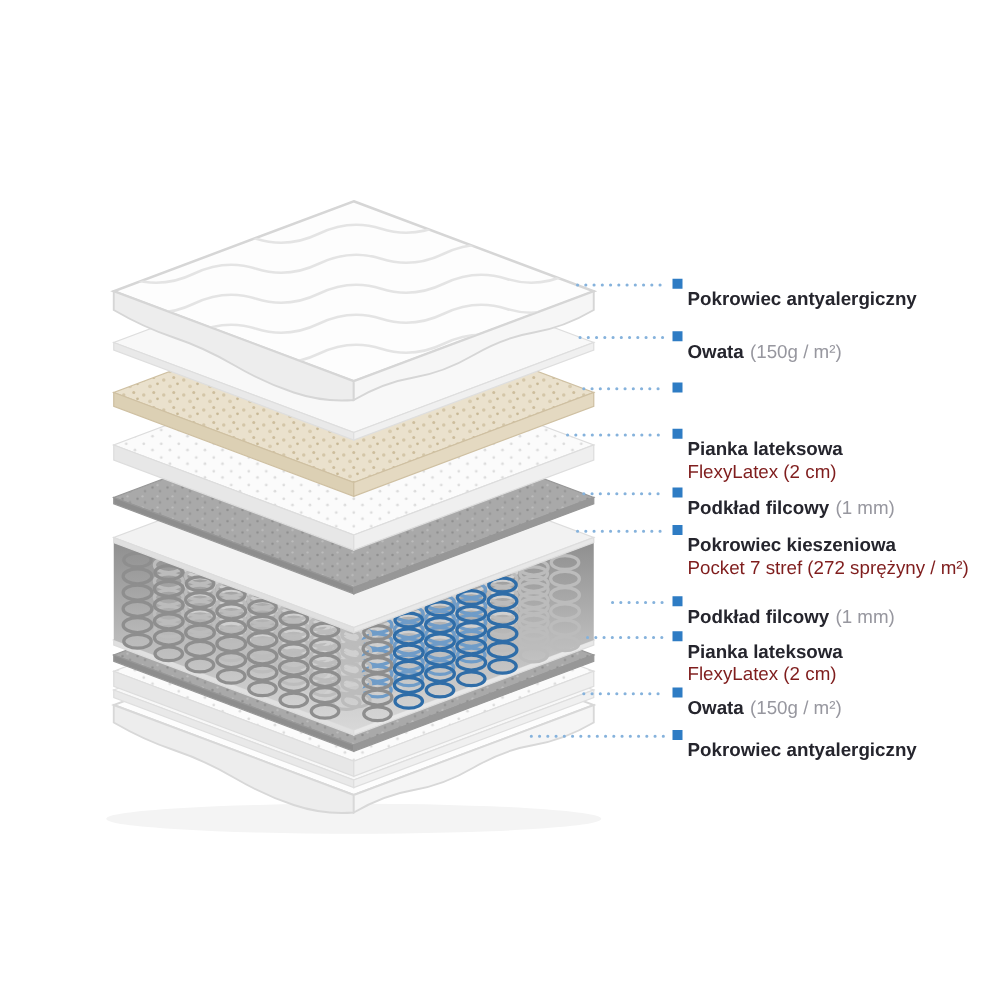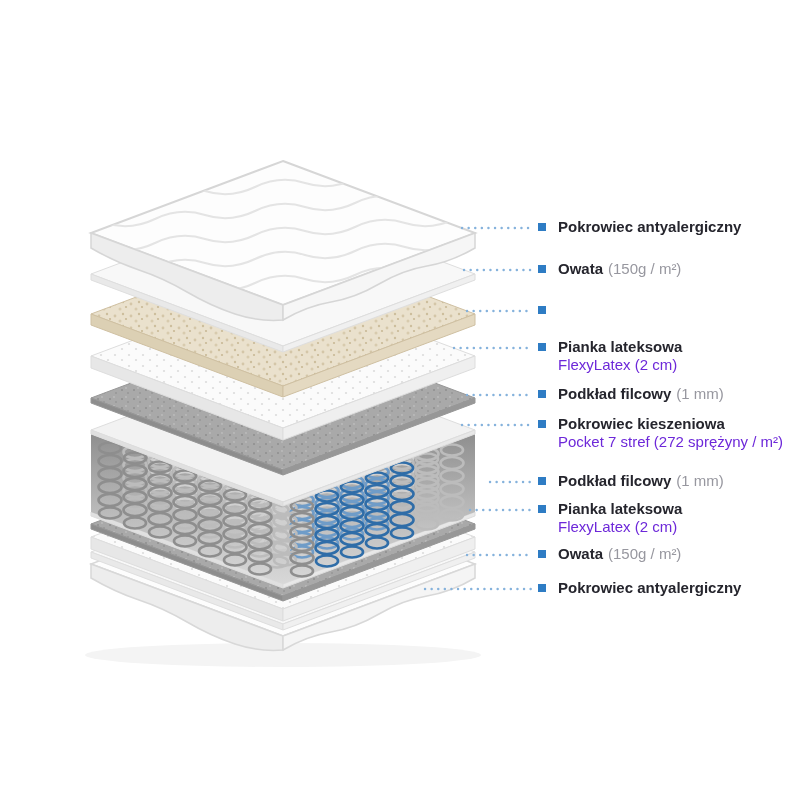--- a/index.html
+++ b/index.html
@@ -1,26 +1,26 @@
 <!DOCTYPE html>
 <html><head>
 <meta charset="utf-8">
 <style>
   * { margin:0; padding:0; box-sizing:border-box; }
   html,body { background:#ffffff; }
   body { font-family:"Liberation Sans", sans-serif; }
   .canvas { position:relative; width:800px; height:800px; background:#ffffff; overflow:hidden; }
   svg.art { position:absolute; left:0; top:0; }
 
-  .label { position:absolute; left:538px; display:flex; align-items:flex-start; }
+  .label { position:absolute; left:538px; display:flex; align-items:flex-start;flex-direction:column; }
   .sq { width:8px; height:8px; background:#2e7cc4; margin-top:5px; flex:none; }
   .txt { margin-left:12px; }
   .line1 { font-size:15px; font-weight:bold; color:#25252d; line-height:18px; white-space:nowrap; }
   .ld { font-weight:normal; color:#97979f; margin-left:5px;margin-top:24px; }
-  .ls { font-size:15px; color:#6d28d9; line-height:17px; white-space:nowrap; }
+  .ls { font-size:15px; color:#7f1d1d; line-height:17px; white-space:nowrap; }
 
   .leader { stroke:#85b2dc; stroke-width:2.4; stroke-dasharray:0.1 6.5; stroke-linecap:round; }
   .sp-gray    { stroke:#8e8e8e; }
   .sp-light   { stroke:#bcbcbc; }
   .sp-lighter { stroke:#d0d0d0; }
   .sp-blue    { stroke:#2f6da8; }
   .sp-blue2   { stroke:#6f9cc8; }
 </style>
 </head>
 <body>

